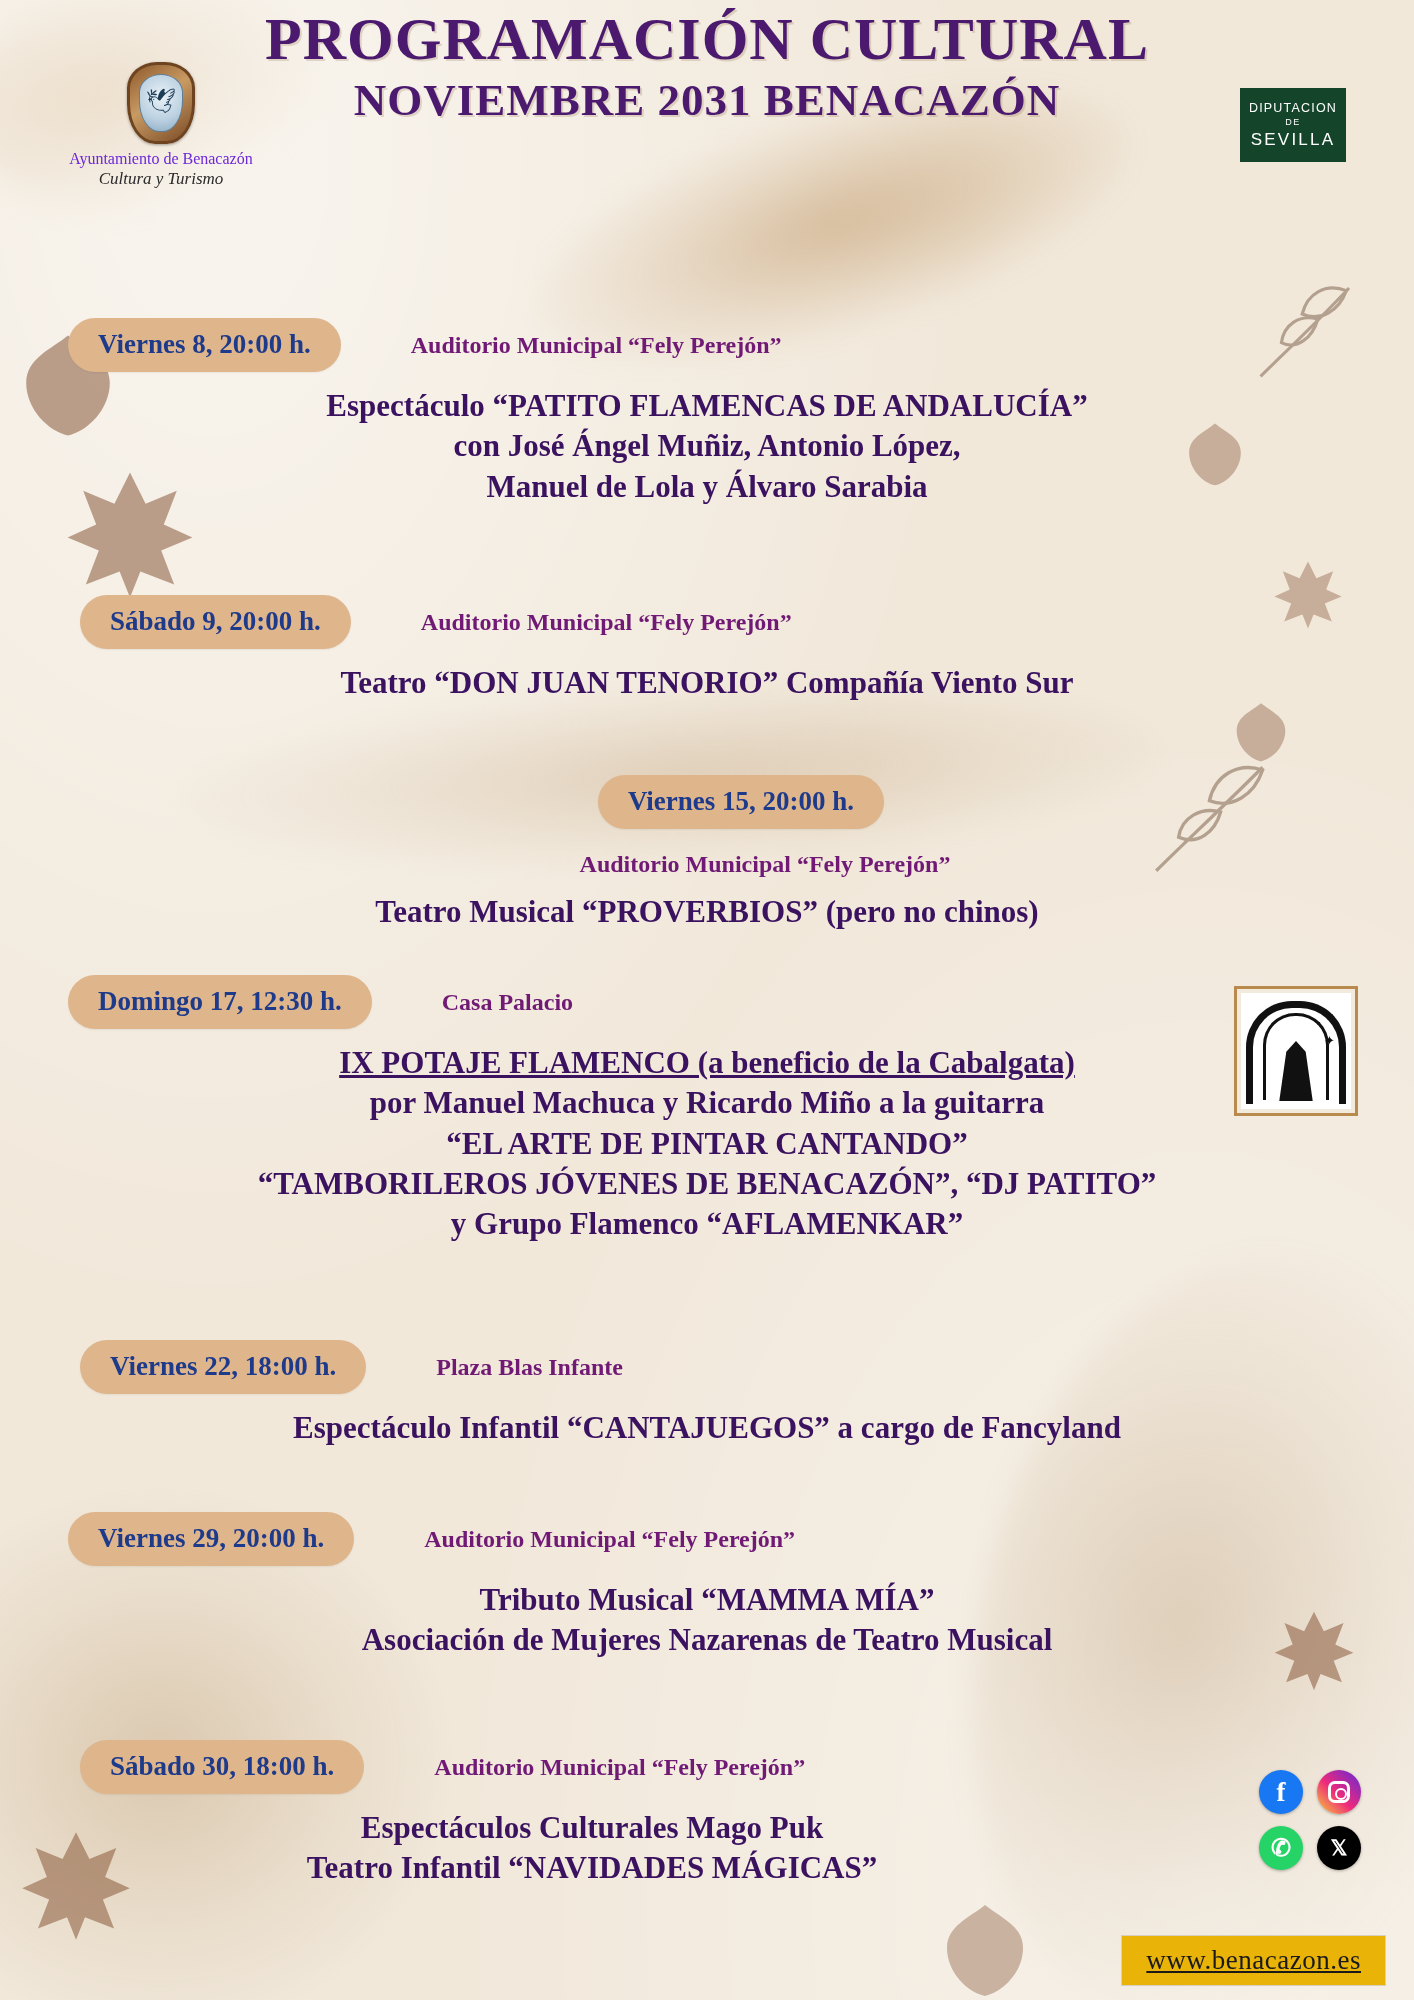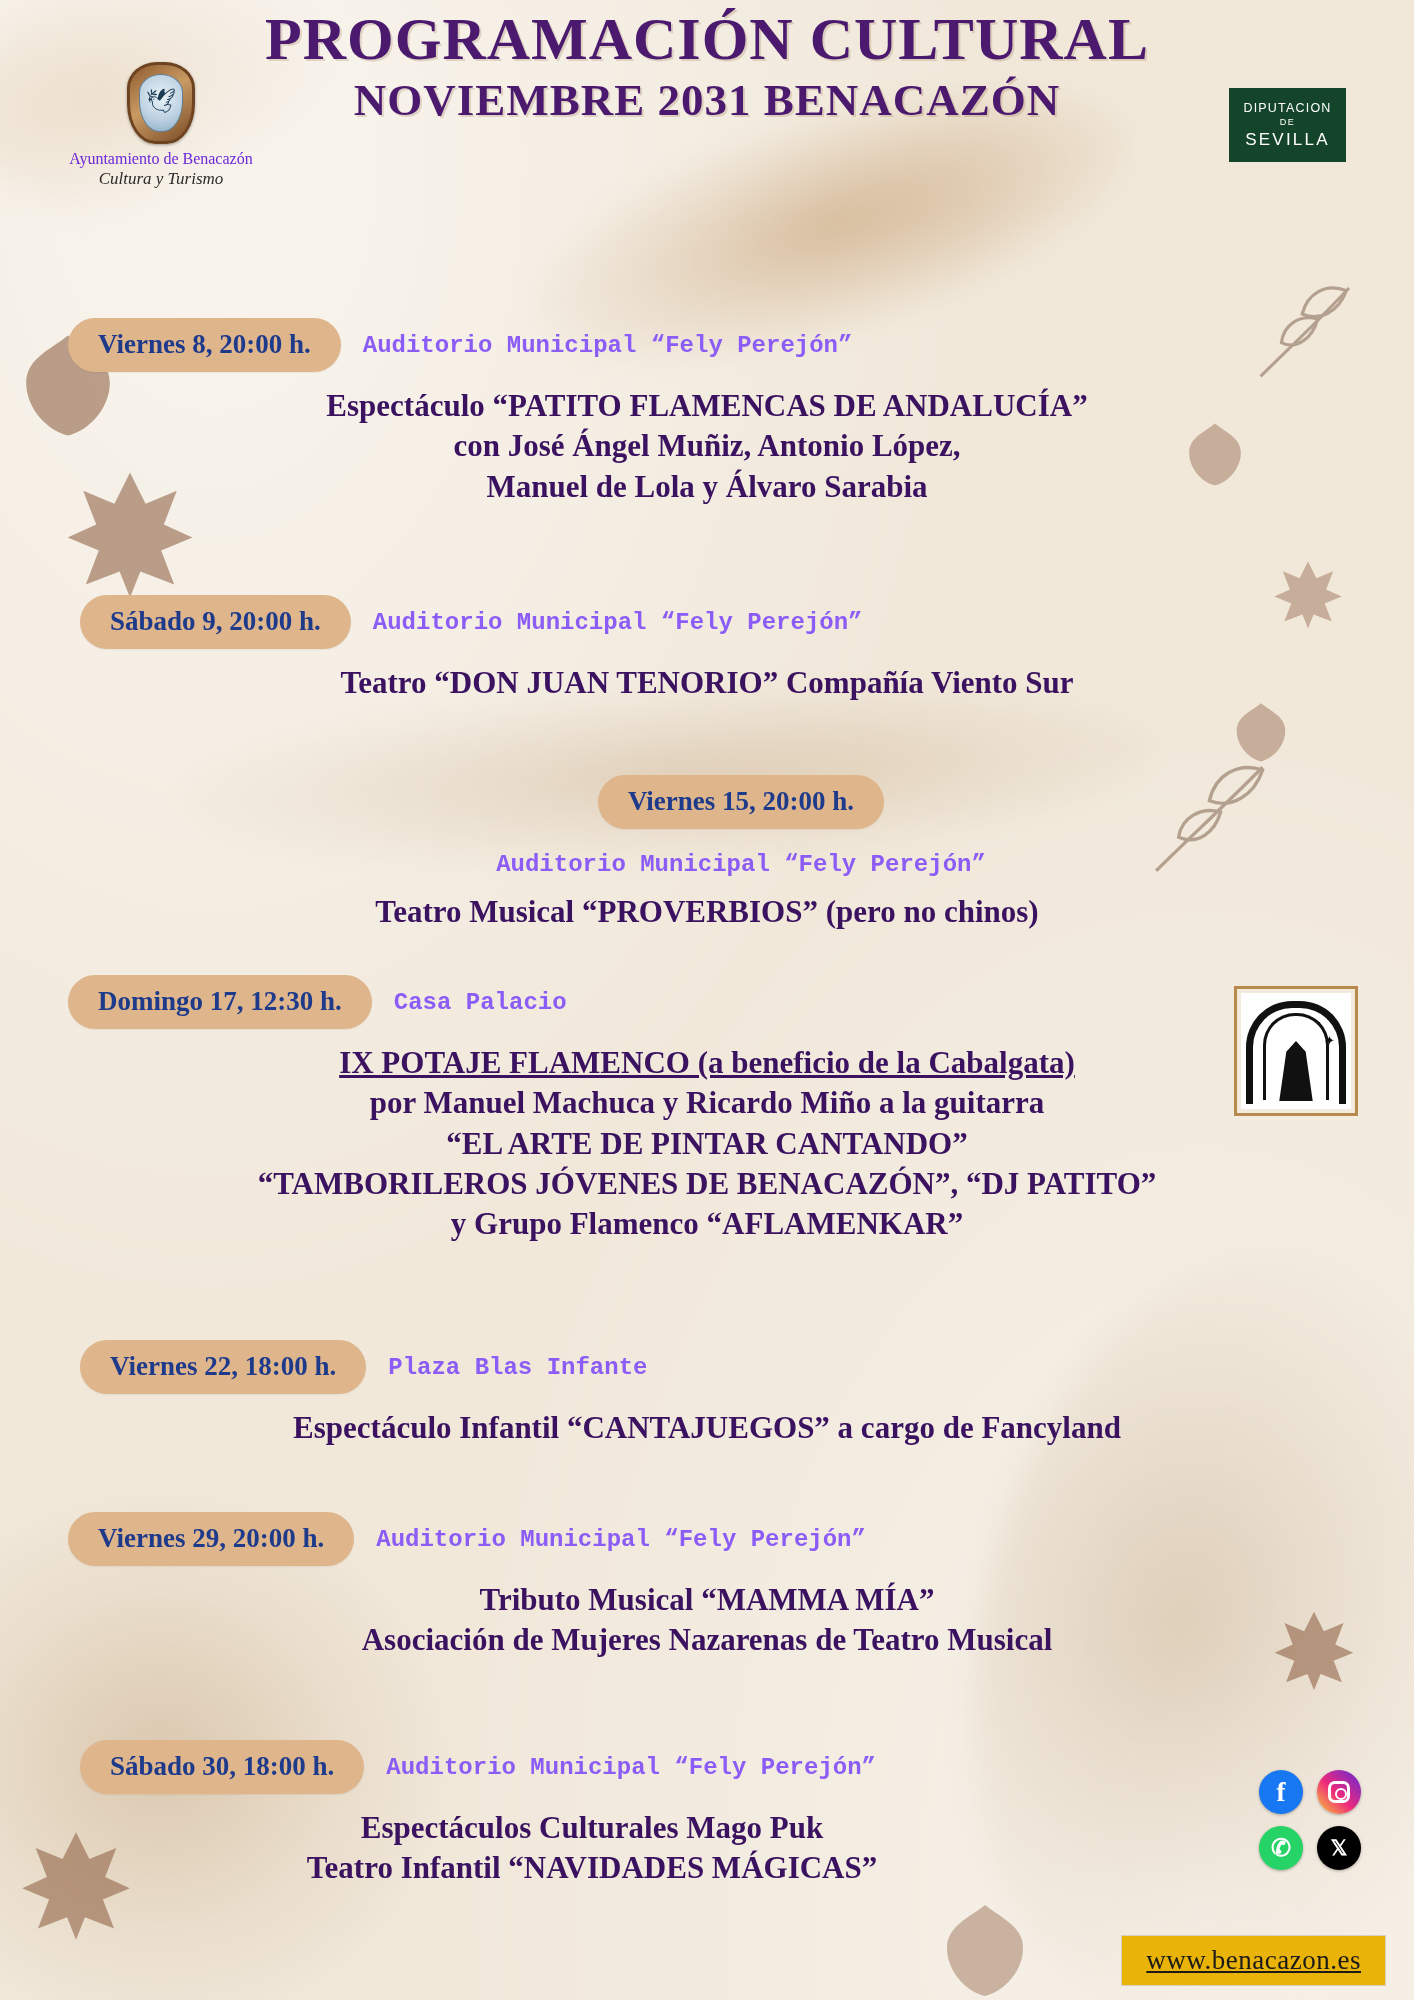--- a/index.html
+++ b/index.html
@@ -155,21 +155,21 @@
     color: #2b2b2b;
     margin-top: 1px;
     white-space: nowrap;
   }
 
   
   .dip-logo {
     position: absolute;
     right: 68px;
     top: 88px;
-    width: 117px;
+    width: 106px;
     height: 74px;
     background: #14452b;
     color: #ffffff;
     display: flex;
     flex-direction: column;
     align-items: center;
     justify-content: center;
     line-height: 1.15;
   }
   .dip-line1 { font-size: 12.5px; letter-spacing: 1.2px; font-family: "Liberation Sans", sans-serif; }
@@ -191,25 +191,26 @@
     color: #1e3a8a;
     font-family: "Liberation Serif", serif;
     font-weight: bold;
     font-size: 27px;
     border-radius: 40px;
     padding: 11px 30px 12px 30px;
     white-space: nowrap;
     box-shadow: 0 1px 2px rgba(0,0,0,0.06);
   }
   .venue {
-    font-family: Liberation Mono, monospace;
+    font-family: Liberation Serif, serif;
     font-weight: bold;
     font-size: 24px;
-    color: #8b5cf6;
+    color: #701a75;
     white-space: nowrap;
+    margin-left: 48px;
   }
   .event-body {
     margin-top: 14px;
     text-align: center;
     font-family: "Liberation Serif", serif;
     font-weight: bold;
     color: #3a1260;
     line-height: 1.3;
   }
   .event-body .ln {

